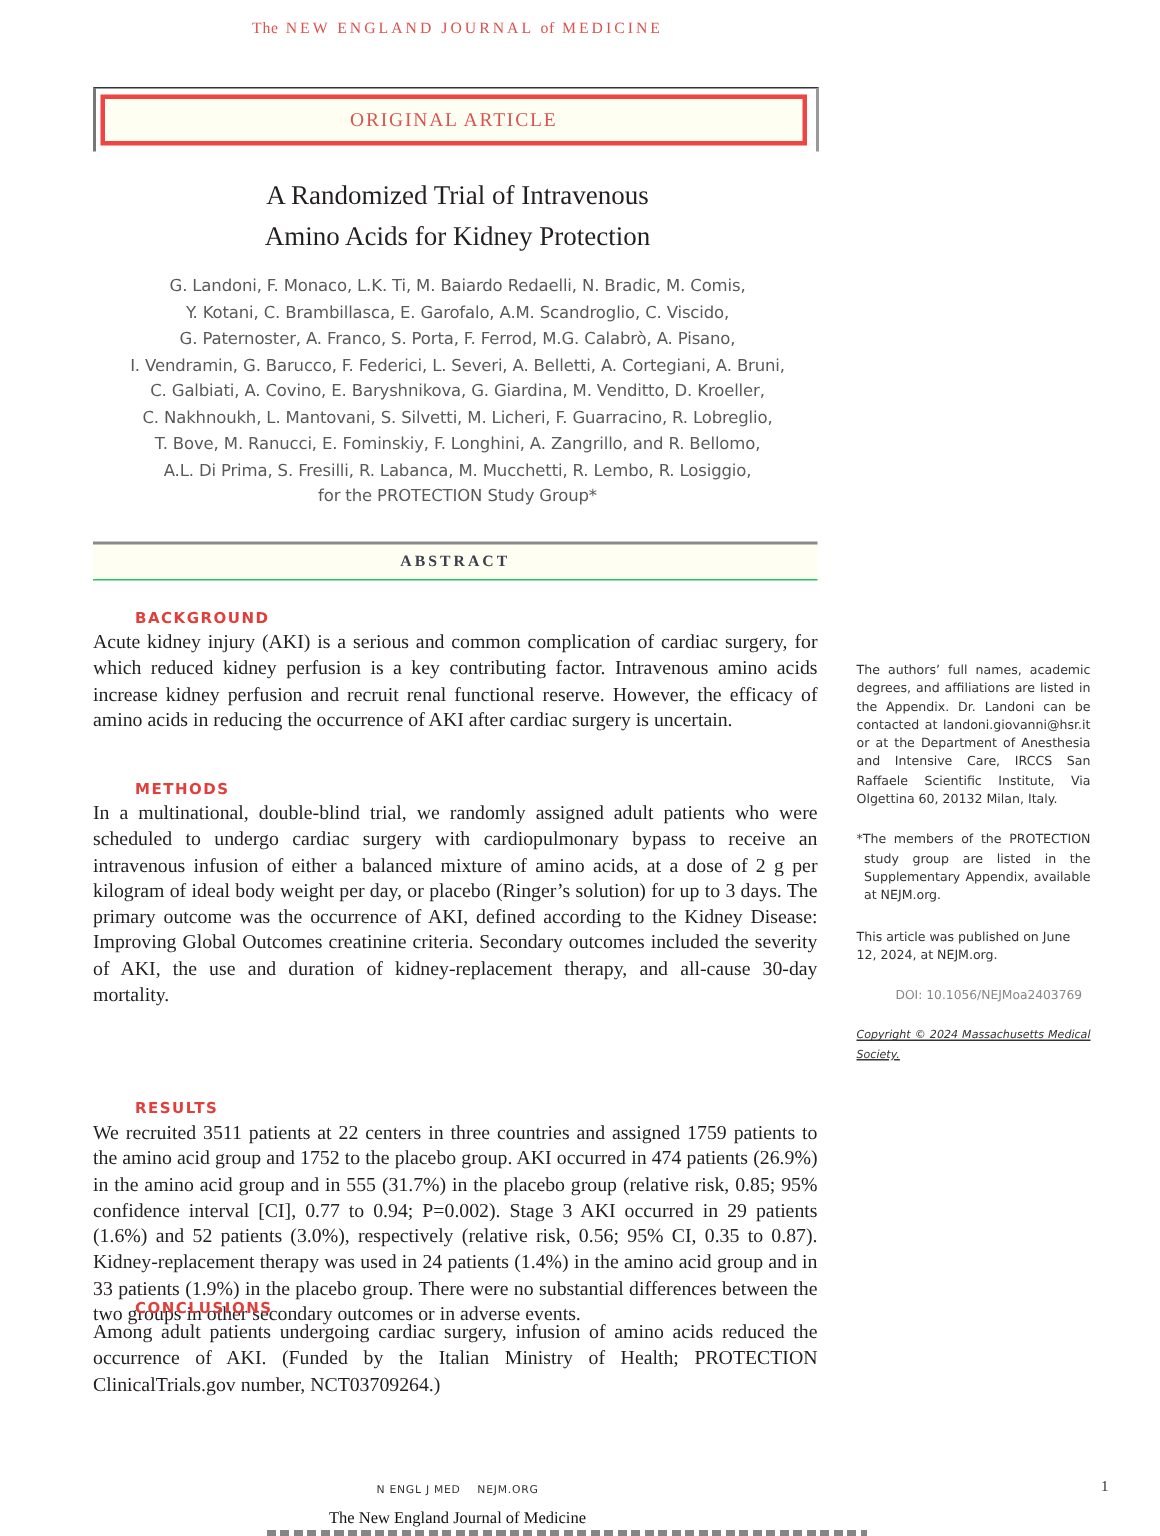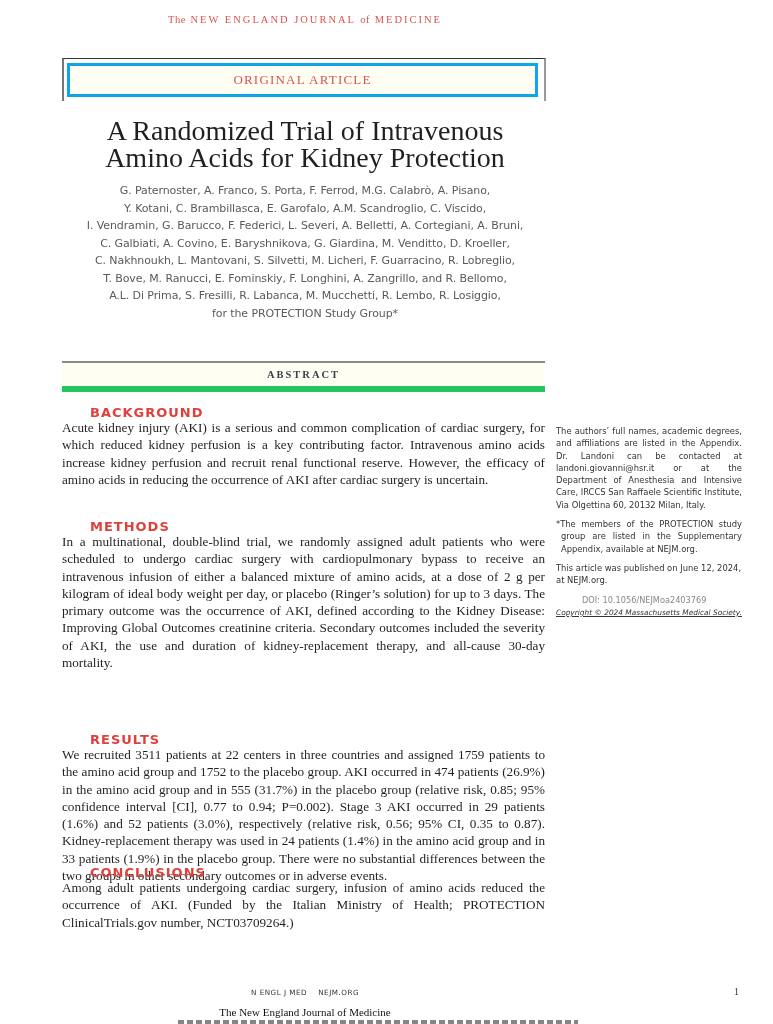--- a/index.html
+++ b/index.html
@@ -13,54 +13,54 @@
     font-family: "Liberation Serif", serif; font-size: 10.5px; letter-spacing: 2px;
     color: #d9534f;
   }
   .journal-header .it { letter-spacing: 0.5px; }
   .frame-outer {
     position: absolute; left: 62px; top: 58px; width: 480px; height: 42px;
     border-top: 1px solid #333; border-left: 2px solid #777; border-right: 2px solid #999;
   }
   .type-box {
     position: absolute; left: 67px; top: 63px; width: 465px; height: 28px;
-    border: 3px solid #0ea5e9; background: #fffef3;
+    border: 3px solid #ef4444; background: #fffef3;
     text-align: center; line-height: 28px;
     font-size: 13px; letter-spacing: 1.2px; color: #d9534f;
   }
   .title {
     position: absolute; top: 117px; left: 0; width: 610px; text-align: center;
-    font-size: 28px; line-height: 27px; color: #231f20;
+    font-size: 18px; line-height: 27px; color: #231f20;
   }
   .authors {
     position: absolute; top: 182px; left: 0; width: 610px; text-align: center;
     font-family: "DejaVu Sans", sans-serif; font-size: 11px; line-height: 17.5px; color: #5a5a5a;
     letter-spacing: -0.1px;
   }
   .abstract-bar {
     position: absolute; left: 62px; top: 361px; width: 483px; height: 23px;
-    border-top: 2px solid #8a8a8a; border-bottom: 6px solid #22c55e; background: #fffef3;
+    border-top: 2px solid #8a8a8a; border-bottom: 1px solid #22c55e; background: #fffef3;
     text-align: center; line-height: 23px; font-size: 10.5px; letter-spacing: 2px;
     font-weight: bold; color: #3a3f4a;
   }
   .section { position: absolute; left: 62px; width: 483px; }
   .sec-label {
-    font-family: "DejaVu Sans", sans-serif; font-weight: bold; font-size: 13px;
+    font-family: "DejaVu Sans", sans-serif; font-weight: bold; font-size: 10px;
     letter-spacing: 1px; color: #e0403c; line-height: 12px; padding-left: 28px;
   }
   .sec-text {
     font-size: 13.2px; line-height: 17.3px; text-align: justify; color: #231f20;
     margin: 0;
   }
   .side {
     position: absolute; left: 556px; width: 186px;
     font-family: "DejaVu Sans", sans-serif; font-size: 8.4px; line-height: 12.3px; color: #333;
     text-align: justify;
   }
-  .side p { margin: 0; }
+  .side p { margin: 15px; }
   .side .hang { padding-left: 5px; text-indent: -5px; }
   .side .doi { color: #888; font-size: 8.2px; }
   .side .copy { font-style: italic; font-size: 7.4px; color: #333; }
   .footer-left {
     position: absolute; top: 988px; left: 0; width: 610px; text-align: center;
     font-family: "DejaVu Sans", sans-serif; font-size: 7.2px; letter-spacing: 0.5px; color: #333;
   }
   .footer-page {
     position: absolute; top: 986px; left: 734px; font-size: 10px; color: #333;
   }
@@ -86,22 +86,23 @@
 
 <div class="frame-outer"></div>
 <div class="type-box">ORIGINAL ARTICLE</div>
 
 <div class="title">
   <div>A Randomized Trial of Intravenous</div>
   <div>Amino Acids for Kidney Protection</div>
 </div>
 
 <div class="authors">
+  <div>G. Landoni, F. Monaco, L.K. Ti, M. Baiardo Redaelli, N. Bradic, M. Comis,</div>
+  <div>Y. Kotani, C. Brambillasca, E. Garofalo, A.M. Scandroglio, C. Viscido,</div>
   <div>G. Paternoster, A. Franco, S. Porta, F. Ferrod, M.G. Calabrò, A. Pisano,</div>
-  <div>Y. Kotani, C. Brambillasca, E. Garofalo, A.M. Scandroglio, C. Viscido,</div>
   <div>I. Vendramin, G. Barucco, F. Federici, L. Severi, A. Belletti, A. Cortegiani, A. Bruni,</div>
   <div>C. Galbiati, A. Covino, E. Baryshnikova, G. Giardina, M. Venditto, D. Kroeller,</div>
   <div>C. Nakhnoukh, L. Mantovani, S. Silvetti, M. Licheri, F. Guarracino, R. Lobreglio,</div>
   <div>T. Bove, M. Ranucci, E. Fominskiy, F. Longhini, A. Zangrillo, and R. Bellomo,</div>
   <div>A.L. Di Prima, S. Fresilli, R. Labanca, M. Mucchetti, R. Lembo, R. Losiggio,</div>
   <div>for the PROTECTION Study Group*</div>
 </div>
 
 <div class="abstract-bar">ABSTRACT</div>
 

